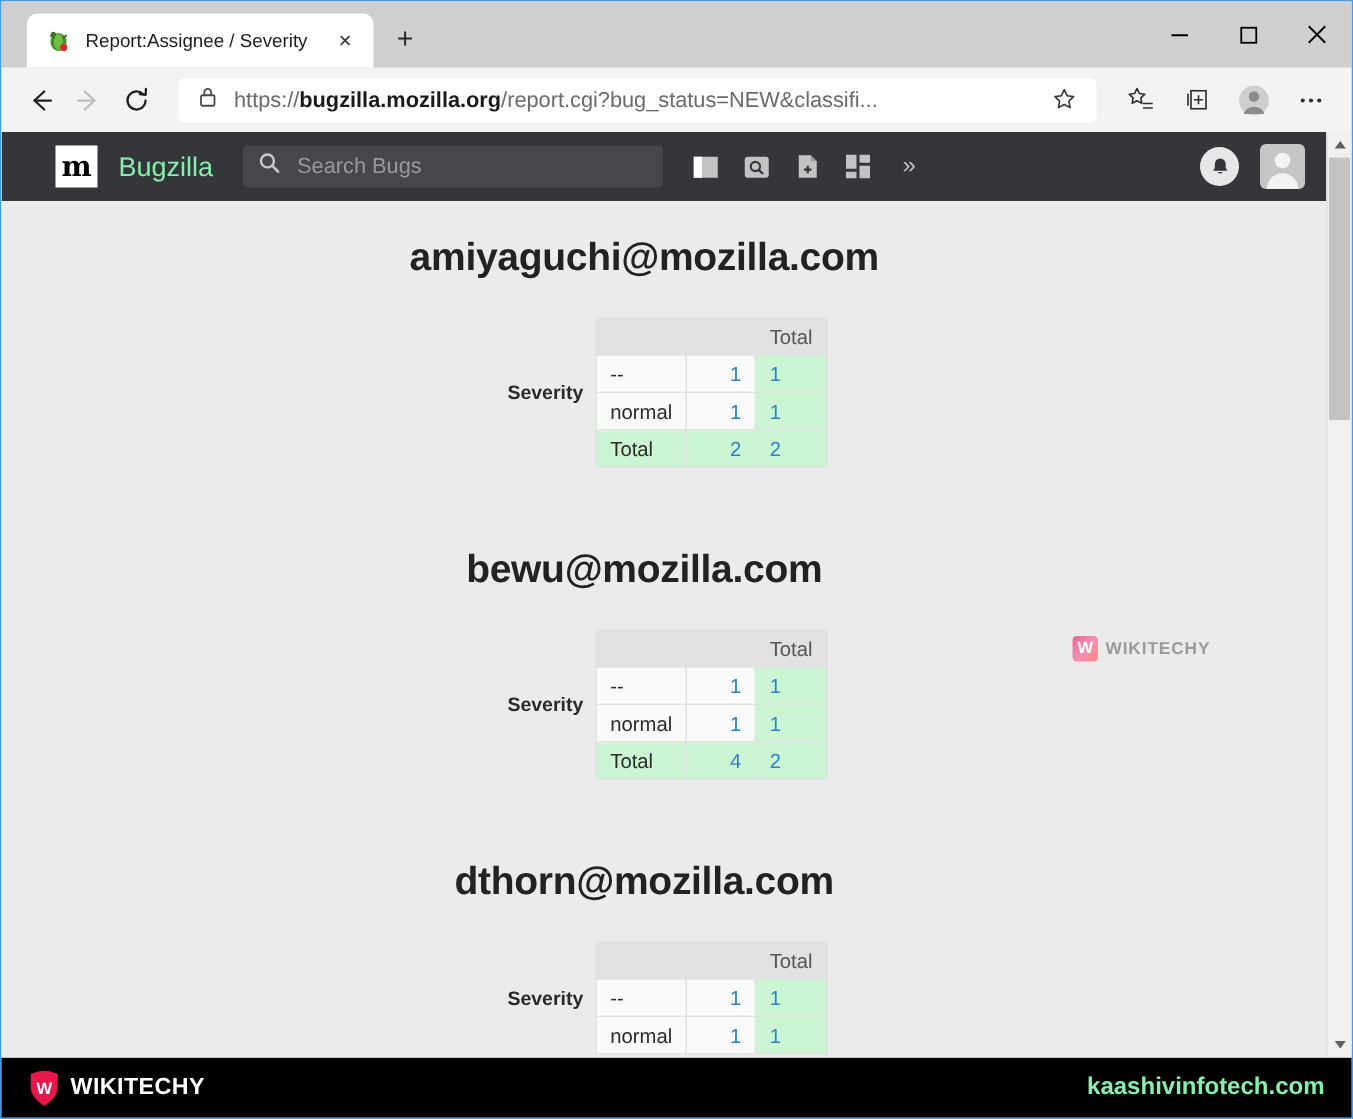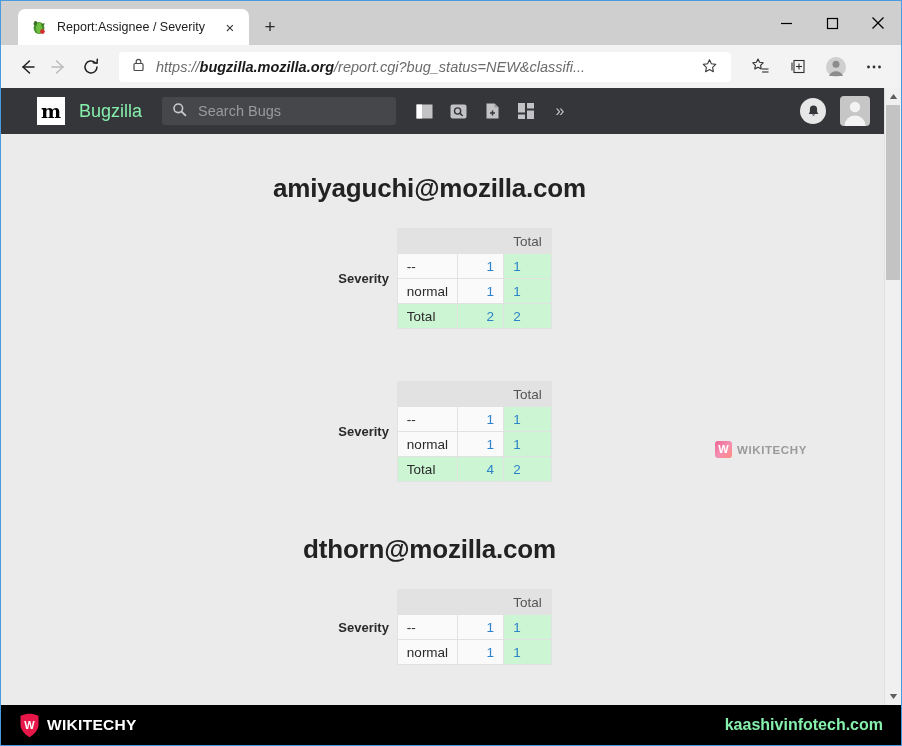--- a/index.html
+++ b/index.html
@@ -99,21 +99,20 @@
   .urlbar {
     flex: 1 1 auto;
     height: 30px;
     background: #ffffff;
     border-radius: 4px;
     margin: 0 8px 0 12px;
     display: flex;
     align-items: center;
     padding: 0 8px;
     min-width: 0;
-    font-style: italic;
   }
   .lock-icon { flex: 0 0 auto; margin: 0 10px 0 4px; }
   .url-text {
     font-size: 14.5px;
     color: #6b6b6b;
     white-space: nowrap;
     overflow: hidden;
     flex: 1 1 auto;
     min-width: 0;
   }
@@ -163,21 +162,21 @@
     line-height: 1;
   }
   .bz-name {
     color: #86efac;
     font-size: 18px;
     margin-left: 14px;
     margin-right: 20px;
     white-space: nowrap;
   }
   .bz-search {
-    width: 234px;
+    width: 280px;
     height: 28px;
     background: #46474b;
     border-radius: 3px;
     display: flex;
     align-items: center;
     padding: 0 10px;
     flex: 0 0 auto;
   }
   .bz-search-ph {
     color: #9a9a9e;
@@ -211,21 +210,20 @@
     border-radius: 4px;
     background: #c6c6c6;
     display: flex; align-items: flex-end; justify-content: center;
     overflow: hidden;
   }
 
   
   .report {
     padding-top: 22px;
     position: relative;
-    margin-top: 17px;
   }
   .report-block { position: relative; }
   .report-h {
     text-align: center;
     font-size: 26px;
     font-weight: bold;
     color: #222222;
     padding-right: 26px;
     letter-spacing: -0.2px;
   }
@@ -548,20 +546,21 @@
               </table>
           </div>
         </div>
 
         <div class="wm" style="left:714px; top:290px;">
           <span class="wm-mark">W</span>
           <span class="wm-txt">WIKITECHY</span>
         </div>
 
         <div class="report-block" style="margin-top:52px;">
+          <div class="report-h">bewu@mozilla.com</div>
           <div class="tbl-wrap" style="margin-top:24px;">
             <div class="row-label">Severity</div>
             <table class="rep">
               <tbody>
                   <tr>
                 <th class="hd"></th>
                 <th class="hd"></th>
                 <th class="hd-tot">Total</th>
               </tr>
               <tr class="datarow">

